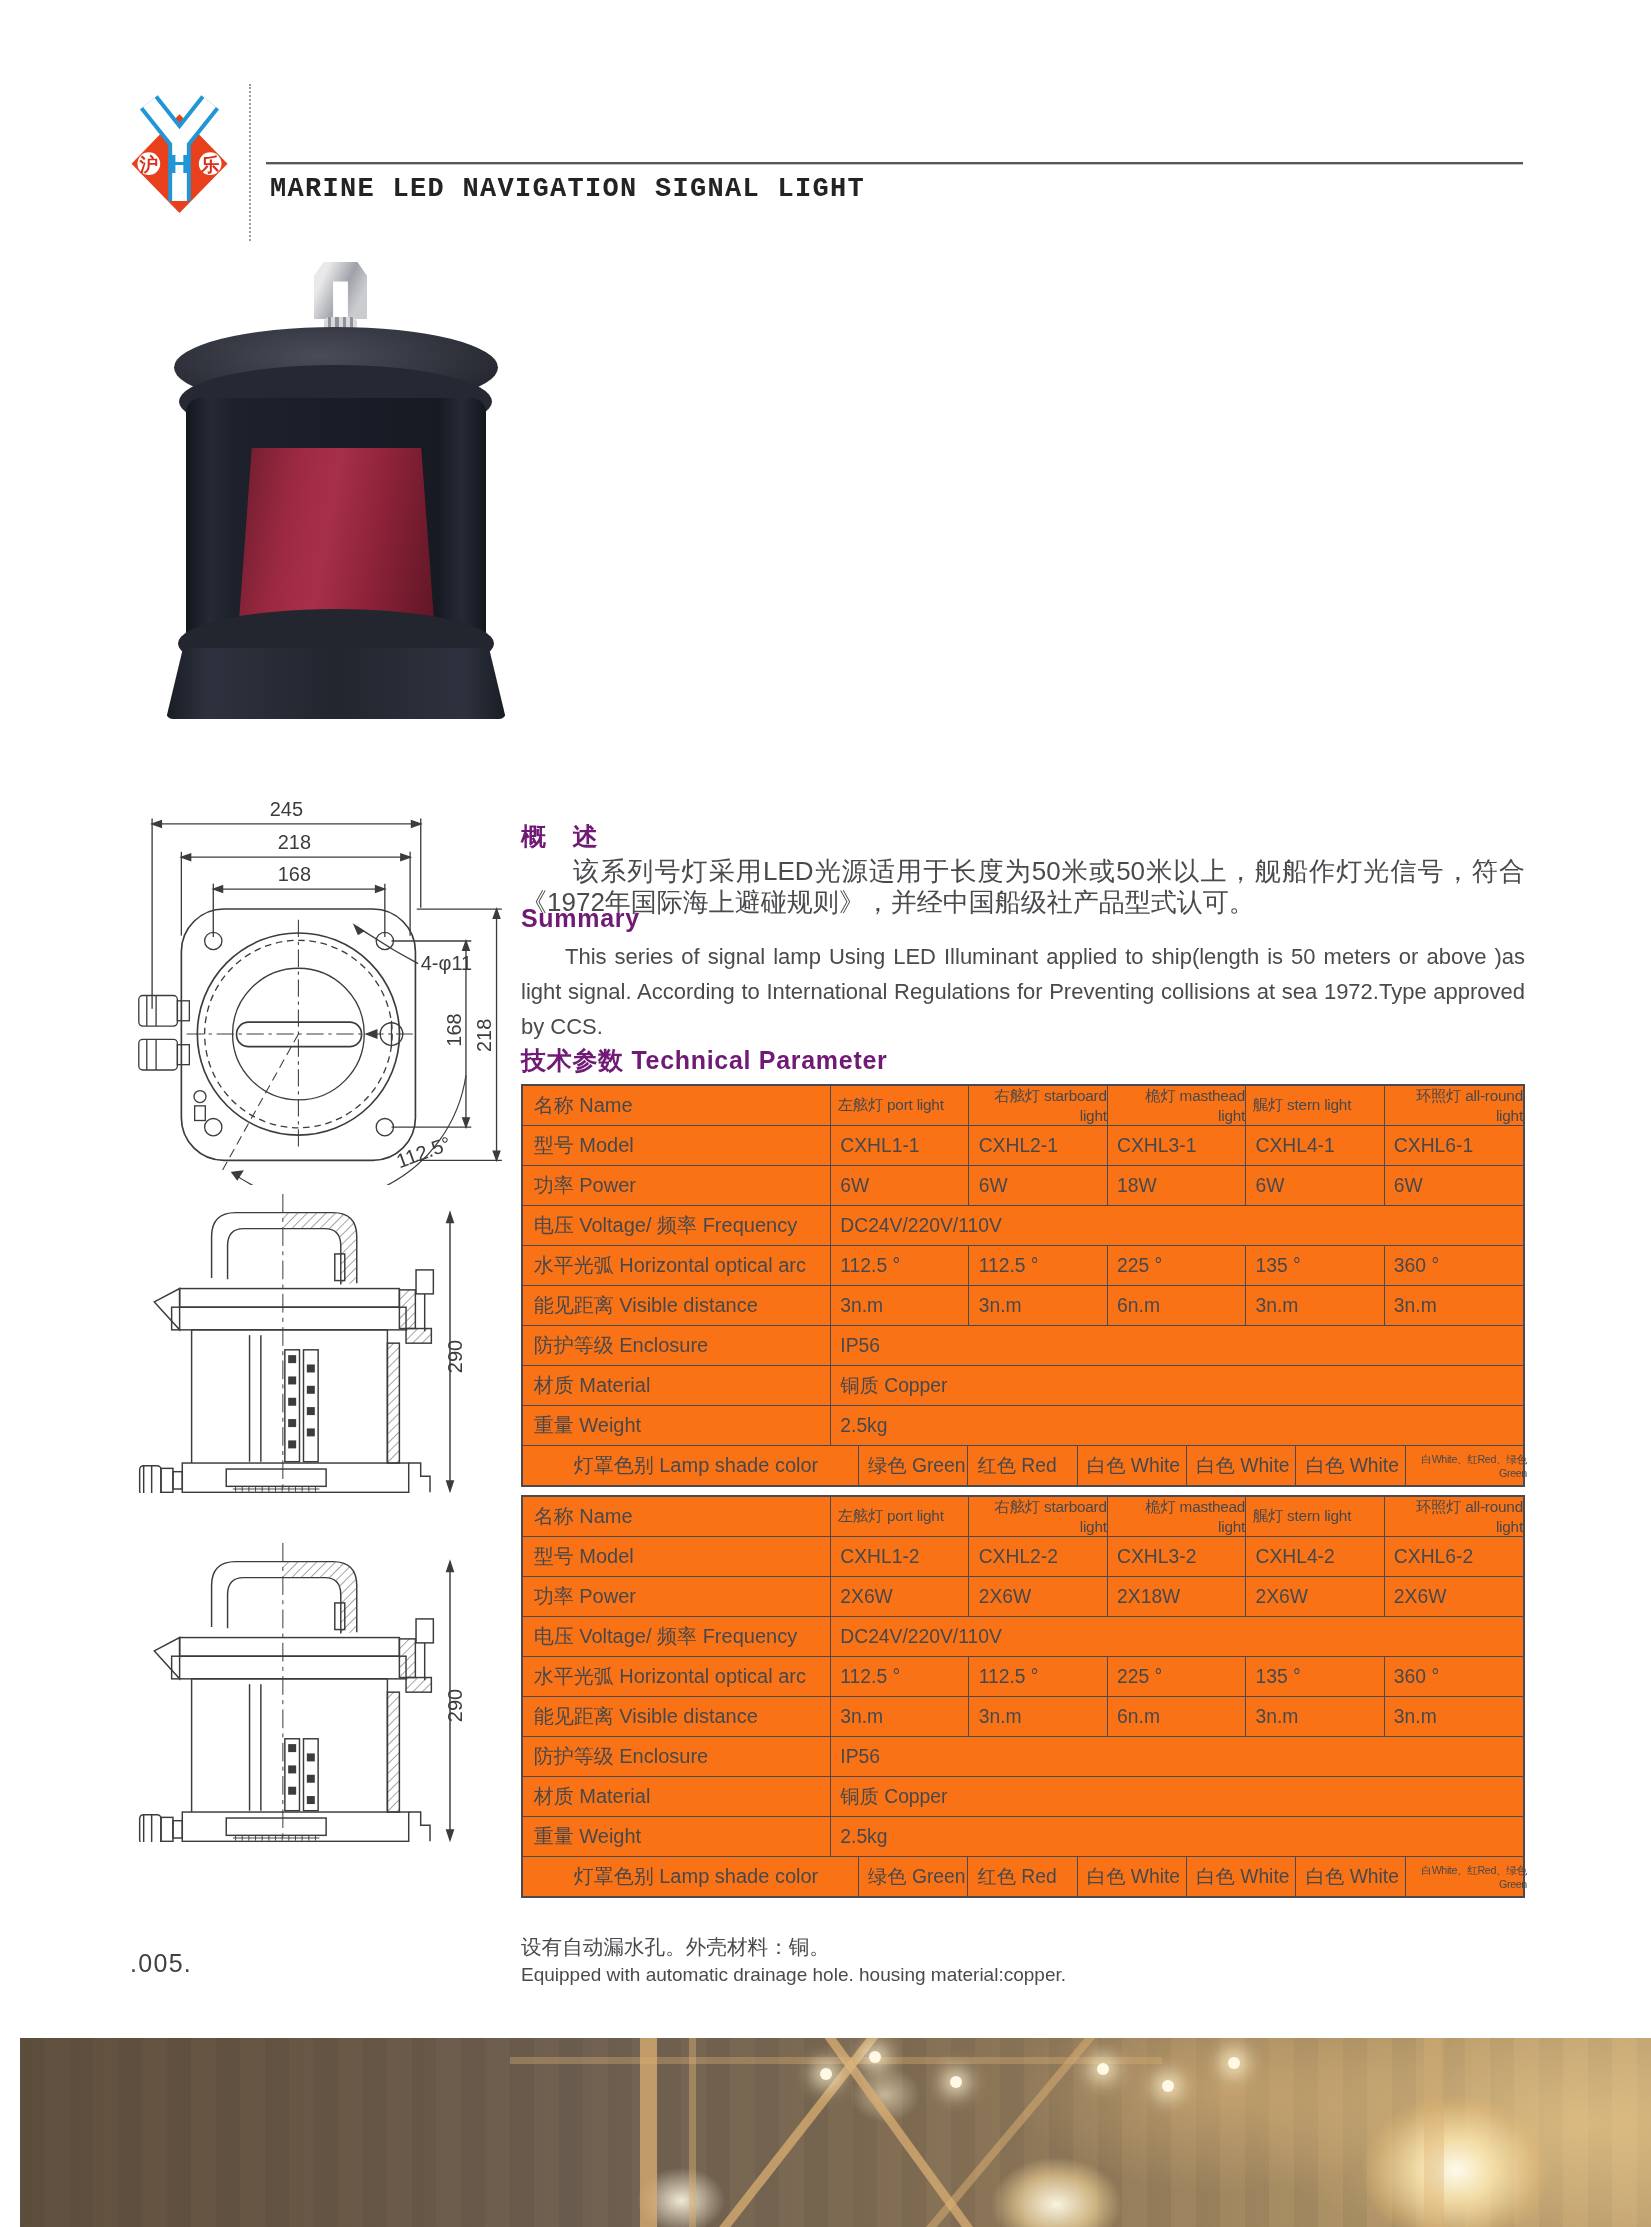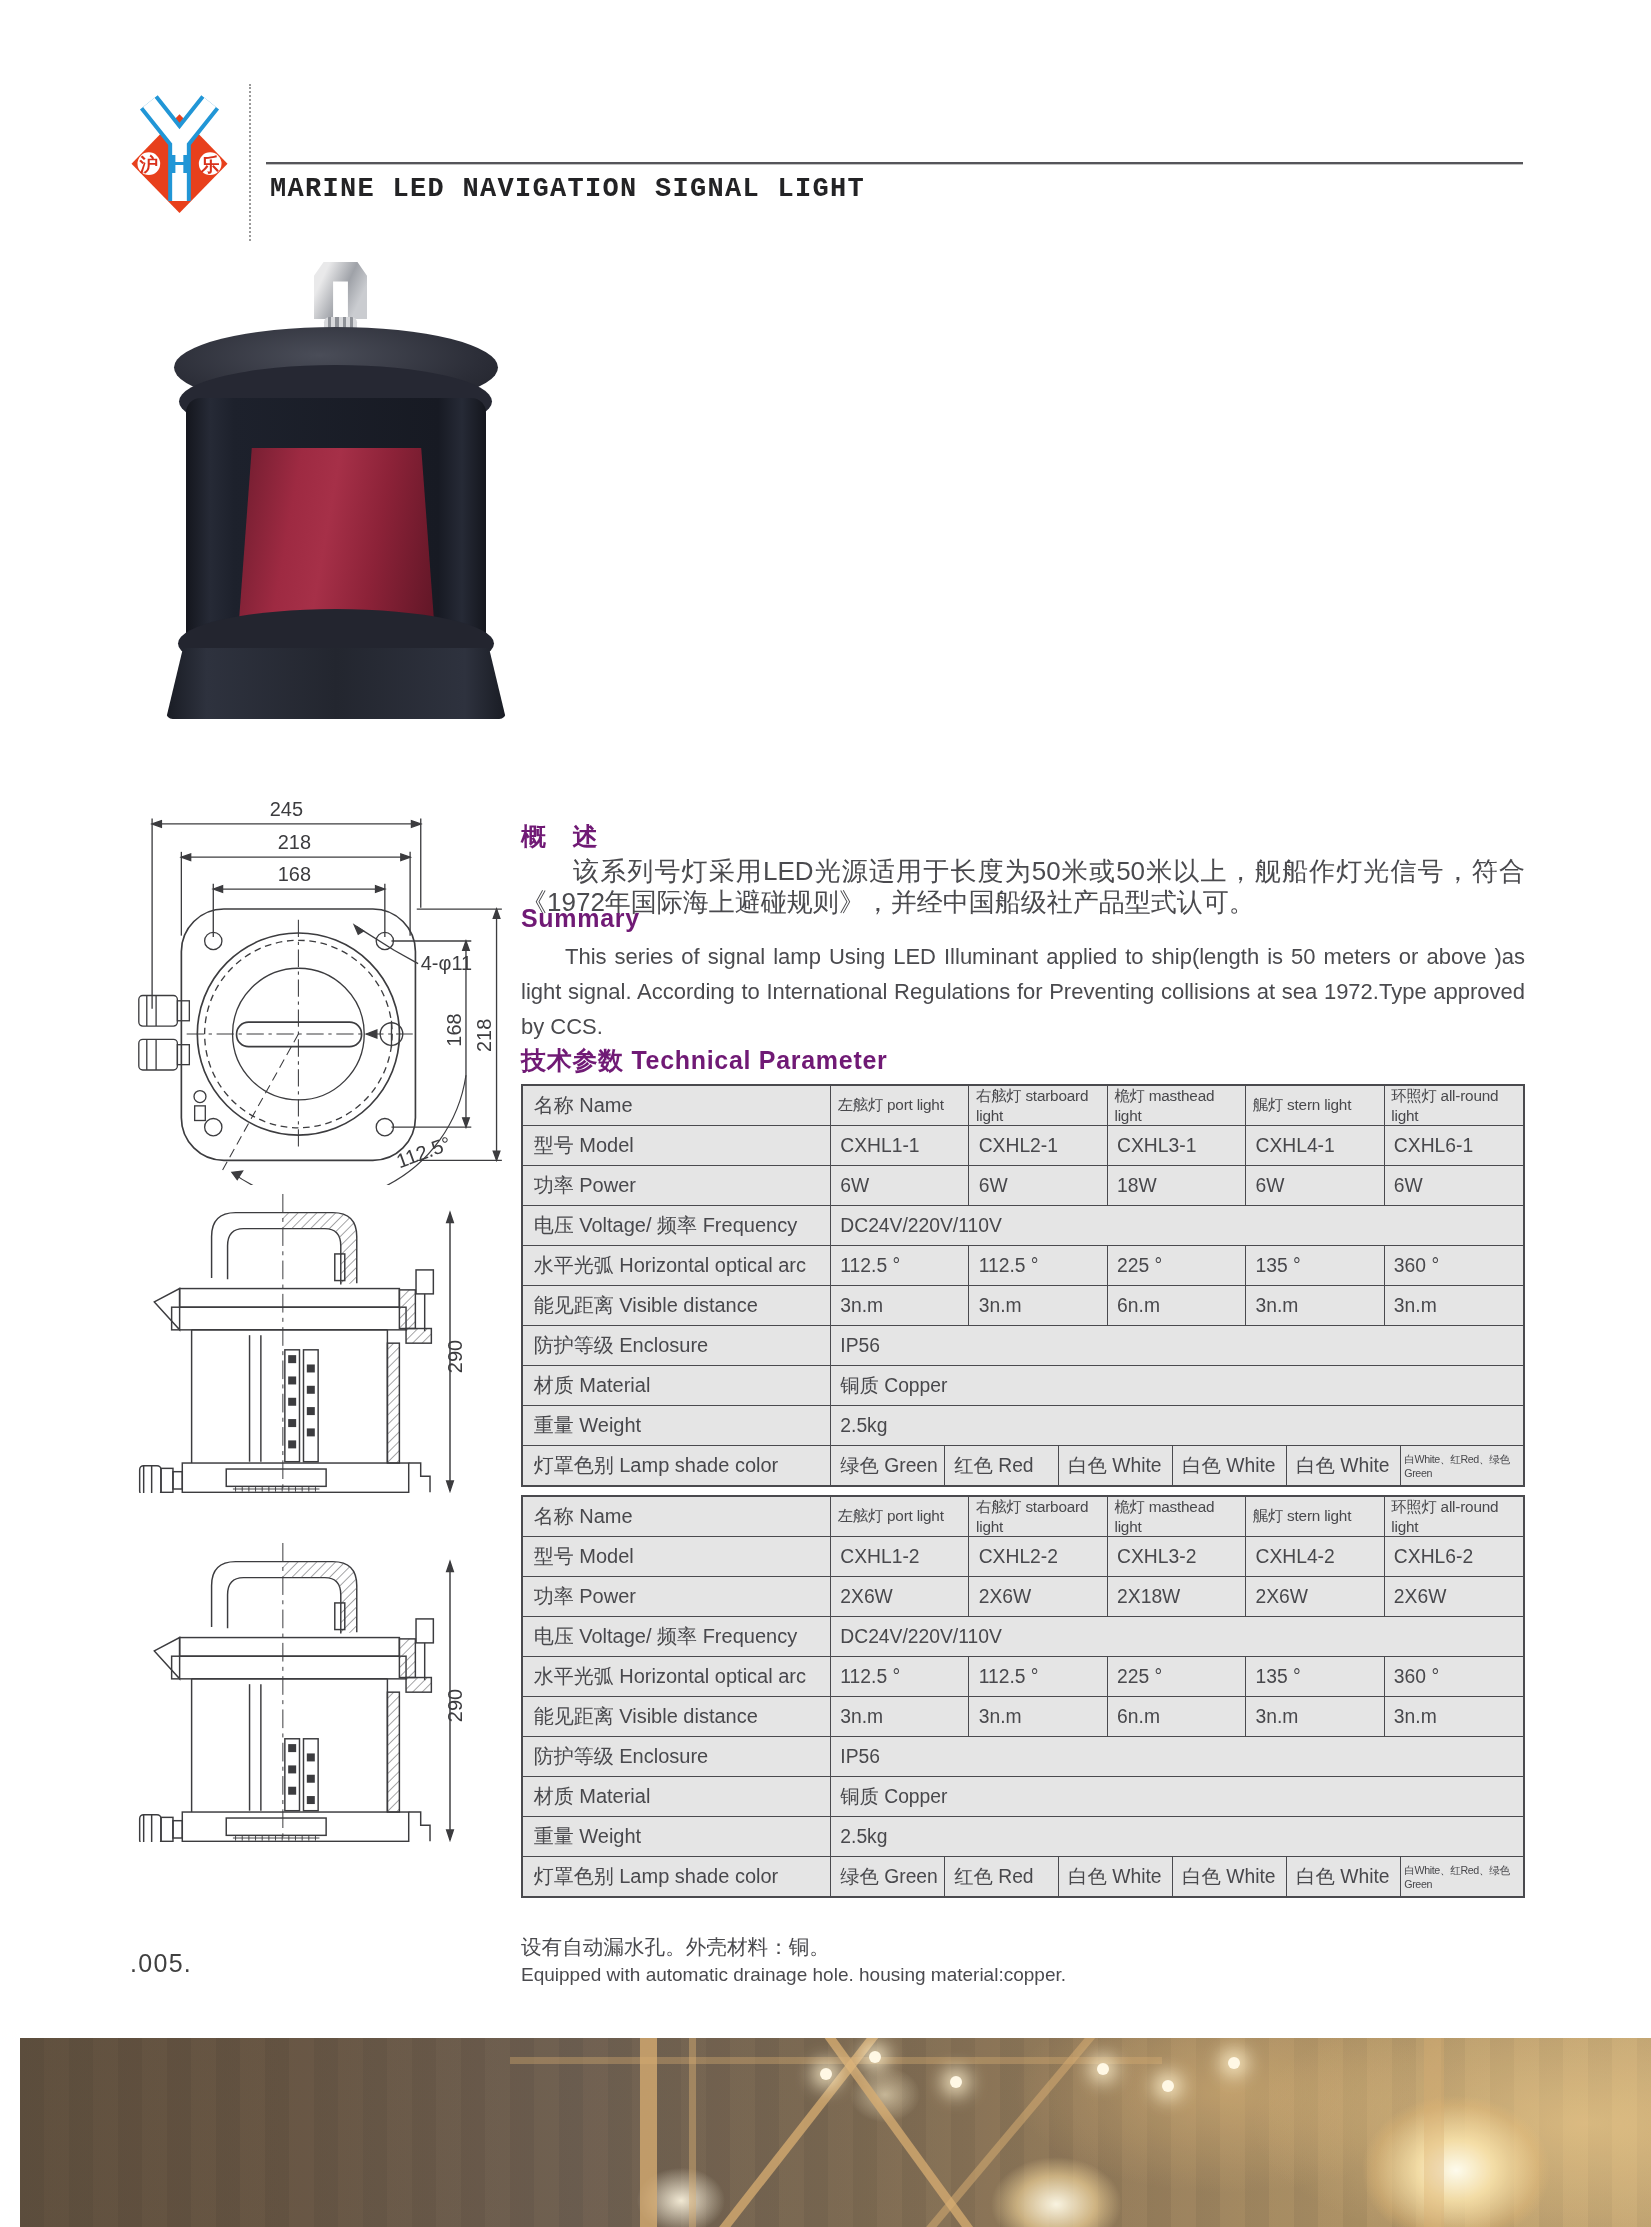--- a/index.html
+++ b/index.html
@@ -41,23 +41,23 @@
   .dw svg{display:block;}
   .dim{font-family:"Liberation Sans",sans-serif;font-size:30px;fill:#3c3c3f;}
 
   
   .h-orange{position:absolute;left:521px;font-size:25px;font-weight:bold;color:#701a75;letter-spacing:0.7px;}
   .para{position:absolute;left:521px;width:1004px;color:#4a4a4e;text-align:justify;}
   .para-zh{font-size:26px;line-height:31px;text-indent:2em;}
   .para-en{font-size:22px;line-height:35px;text-indent:2em;}
 
   
-  .dtable{position:absolute;left:521px;width:1004px;border:2px solid #4a4a4e;box-sizing:border-box;background:#e5e5e5;}
+  .dtable{position:absolute;left:521px;width:1004px;border:2px solid #4a4a4e;box-sizing:border-box;background:#f97316;text-align:right;}
   .trow{display:flex;height:39px;border-bottom:1.3px solid #4a4a4e;}
-  .trow:last-child{border-bottom:none;}
+  .trow:last-child{border-bottom:none;padding-left:40px;}
   .tlabel{width:30.8%;padding-left:10.7px;display:flex;align-items:center;font-size:20px;color:#48484c;
           border-right:1.3px solid #4a4a4e;box-sizing:border-box;flex-shrink:0;}
   .tcell{display:flex;align-items:center;padding-left:9.3px;font-size:19.3px;color:#48484c;
          border-right:1.3px solid #4a4a4e;box-sizing:border-box;width:13.84%;flex-shrink:0;}
   .trow .tcell:last-child{border-right:none;}
   .tspan{flex:1;width:auto;}
   .chead{font-size:15.3px;padding-left:6.7px;letter-spacing:-0.2px;}
   .ccolor{width:11.4%;}
   .ctiny{width:12.6%;font-size:10.7px;padding-left:3.3px;letter-spacing:-0.4px;}
 

